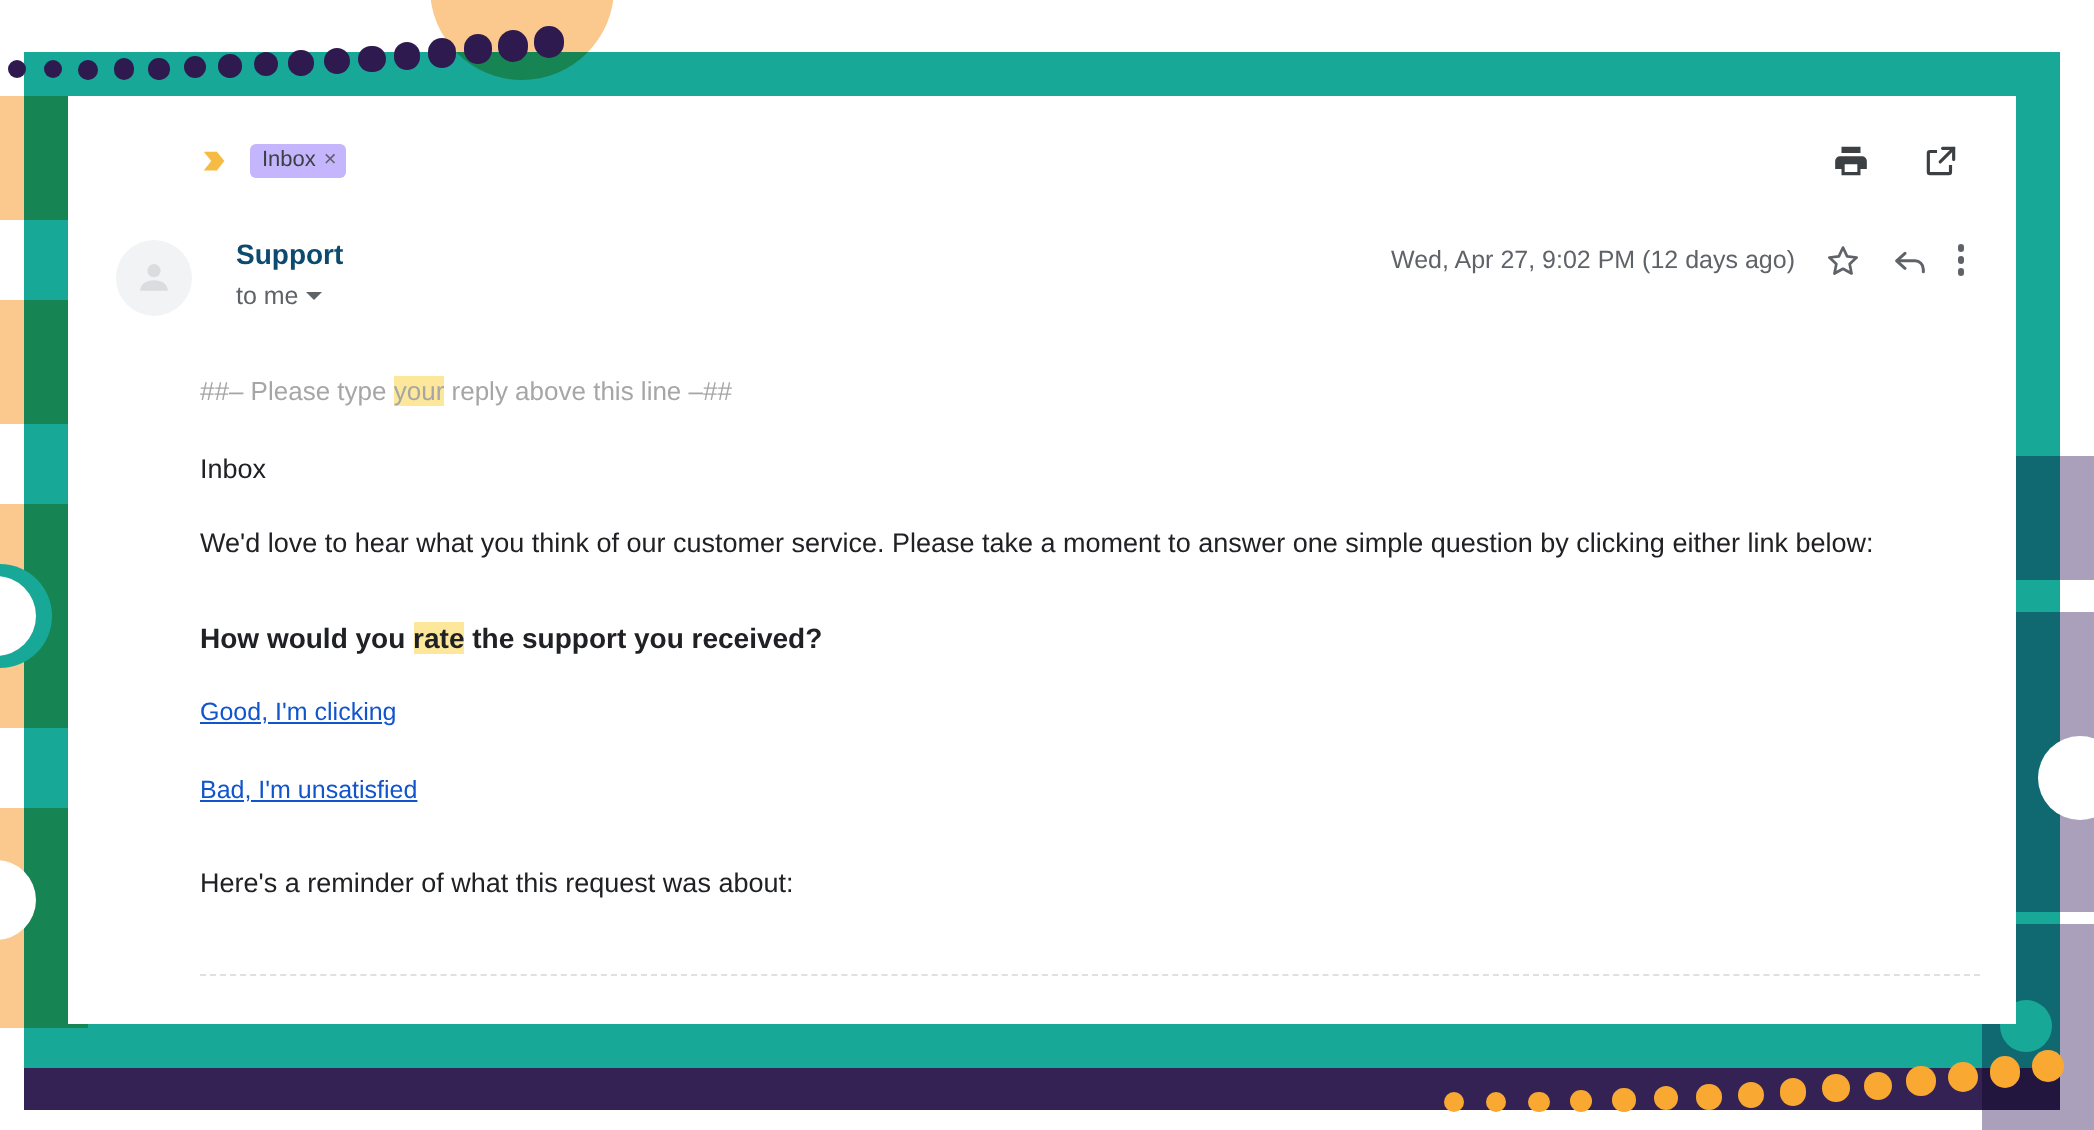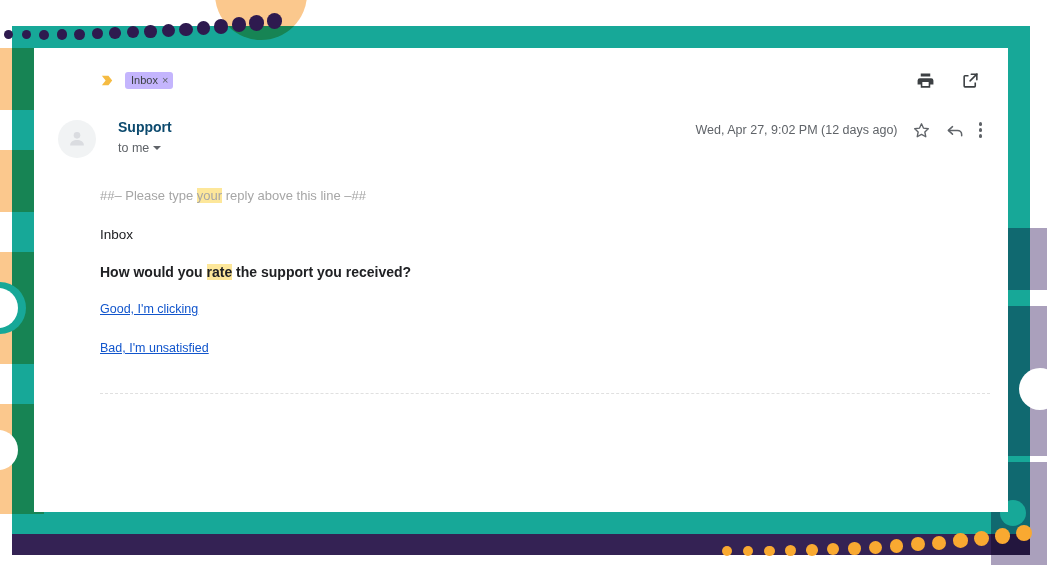--- a/index.html
+++ b/index.html
@@ -369,26 +369,28 @@
       </div>
     </div>
 
     <div class="body-wrap">
       <div class="reply-line">
         <span>##– Please type </span><span class="hl">your</span><span> reply above this line –##</span>
       </div>
 
       <div class="p-hello">Inbox</div>
 
+      <div class="p-intro">We'd love to hear what you think of our customer service. Please take a moment to answer one simple question by clicking either link below:</div>
 
       <div class="q-bold">
         <span>How would you </span><span class="hl">rate</span><span> the support you received?</span>
       </div>
 
       <a class="rate-link" href="#">Good, I'm clicking</a>
       <a class="rate-link" href="#">Bad, I'm unsatisfied</a>
 
+      <div class="p-reminder">Here's a reminder of what this request was about:</div>
 
       <div class="divider"></div>
     </div>
 
   </div>
 </div>
 
 </body></html>

